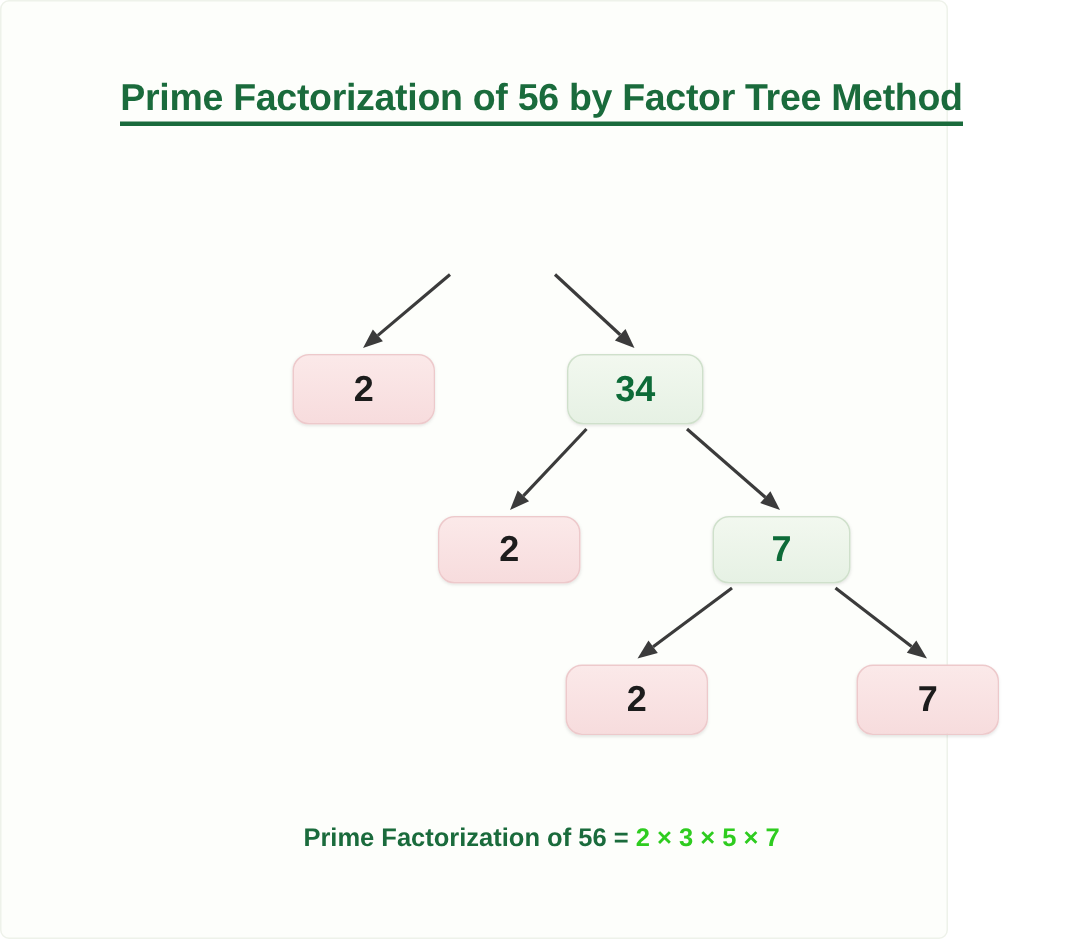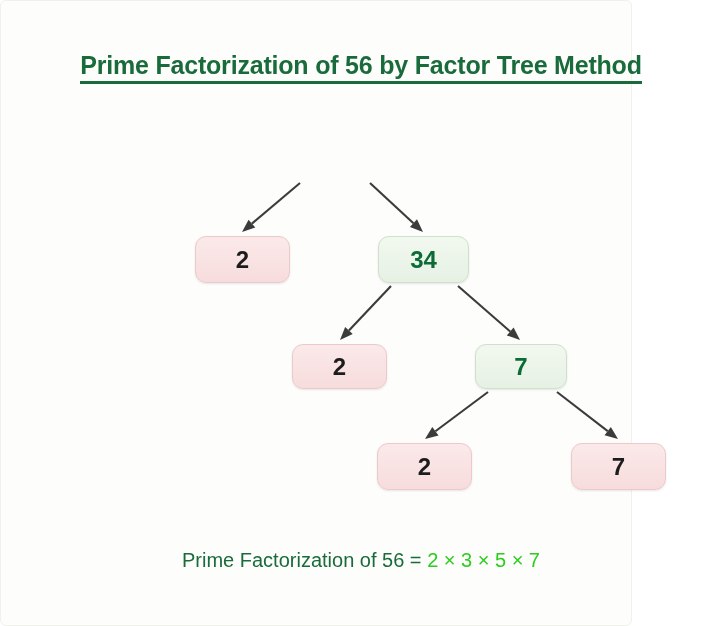--- a/index.html
+++ b/index.html
@@ -81,22 +81,22 @@
     color: #1c1c1c;
   }
 
   
   #equation {
     position: absolute;
     left: 0;
     top: 548px;
     width: 720px;
     text-align: center;
-    font-size: 20px;
-    font-weight: normal;
+    font-size: 17px;
+    font-weight: bold;
     white-space: nowrap;
   }
   #equation .lhs { color: #1a6b3c; }
   #equation .rhs { color: #2ecc1f; }
 </style>
 </head>
 <body>
 
 <div id="canvas">
 

